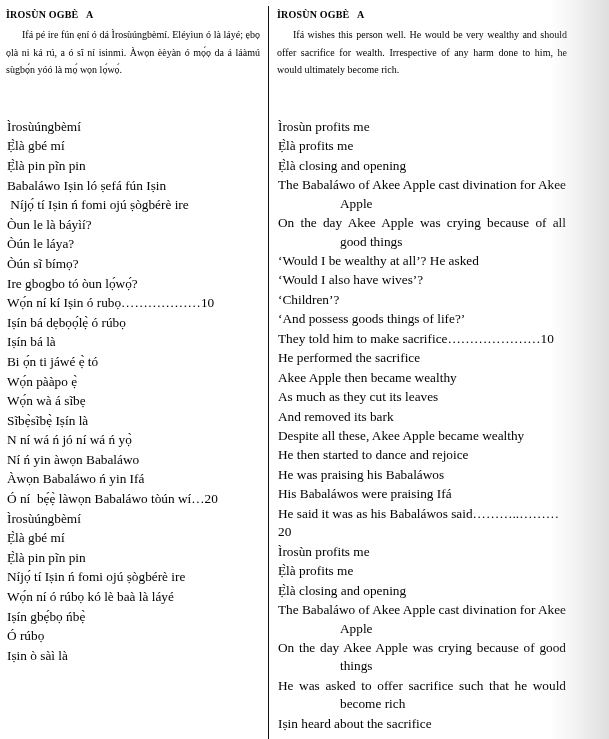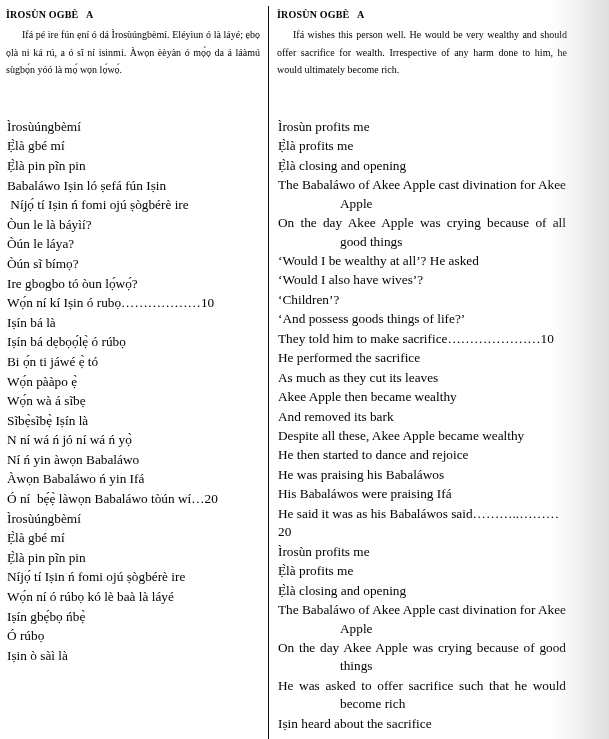--- a/index.html
+++ b/index.html
@@ -106,22 +106,22 @@
           <div class="ln">Ìrosùúngbèmí</div>
           <div class="ln">Ẹ̀là gbé mí</div>
           <div class="ln">Ẹ̀là pin pĩn pin</div>
           <div class="ln">Babaláwo Iṣin ló ṣefá fún Iṣin</div>
           <div class="ln"> Níjọ́ tí Iṣin ń fomi ojú ṣògbérè ire</div>
           <div class="ln">Òun le là báyìí?</div>
           <div class="ln">Òún le láya?</div>
           <div class="ln">Òún sĩ bímọ?</div>
           <div class="ln">Ire gbogbo tó òun lọ́wọ́?</div>
           <div class="ln">Wọ́n ní kí Iṣin ó rubọ………………10</div>
+          <div class="ln">Iṣín bá dẹbọọ́lẹ̀ ó rúbọ</div>
           <div class="ln">Iṣín bá là</div>
-          <div class="ln">Iṣín bá dẹbọọ́lẹ̀ ó rúbọ</div>
           <div class="ln">Bi ọ́n ti jáwé ẹ̀ tó</div>
           <div class="ln">Wọ́n pààpo ẹ̀</div>
           <div class="ln">Wọ́n wà á sĩbẹ</div>
           <div class="ln">Sĩbẹ̀sĩbẹ̀ Iṣín là</div>
           <div class="ln">N ní wá ń jó ní wá ń yọ̀</div>
           <div class="ln">Ní ń yin àwọn Babaláwo</div>
           <div class="ln">Àwọn Babaláwo ń yin Ifá</div>
           <div class="ln">Ó ní  bẹ́ẹ̀ làwọn Babaláwo tòún wí…20</div>
           <div class="ln">Ìrosùúngbèmí</div>
           <div class="ln">Ẹ̀là gbé mí</div>
@@ -143,22 +143,22 @@
           <div class="ln">Ẹ̀là profits me</div>
           <div class="ln">Ẹ̀là closing and opening</div>
           <div class="ln wrap">The Babaláwo of Akee Apple cast divination for Akee Apple</div>
           <div class="ln wrap">On the day Akee Apple was crying because of all good things</div>
           <div class="ln">‘Would I be wealthy at all’? He asked</div>
           <div class="ln">‘Would I also have wives’?</div>
           <div class="ln">‘Children’?</div>
           <div class="ln">‘And possess goods things of life?’</div>
           <div class="ln">They told him to make sacrifice…………………10</div>
           <div class="ln">He performed the sacrifice</div>
+          <div class="ln">Akee Apple then became wealthy</div>
           <div class="ln">As much as they cut its leaves</div>
-          <div class="ln">Akee Apple then became wealthy</div>
           <div class="ln">And removed its bark</div>
           <div class="ln">Despite all these, Akee Apple became wealthy</div>
           <div class="ln">He then started to dance and rejoice</div>
           <div class="ln">He was praising his Babaláwos</div>
           <div class="ln">His Babaláwos were praising Ifá</div>
           <div class="ln">He said it was as his Babaláwos said………..………20</div>
           <div class="ln">Ìrosùn profits me</div>
           <div class="ln">Ẹ̀là profits me</div>
           <div class="ln">Ẹ̀là closing and opening</div>
           <div class="ln wrap">The Babaláwo of Akee Apple cast divination for Akee Apple</div>

